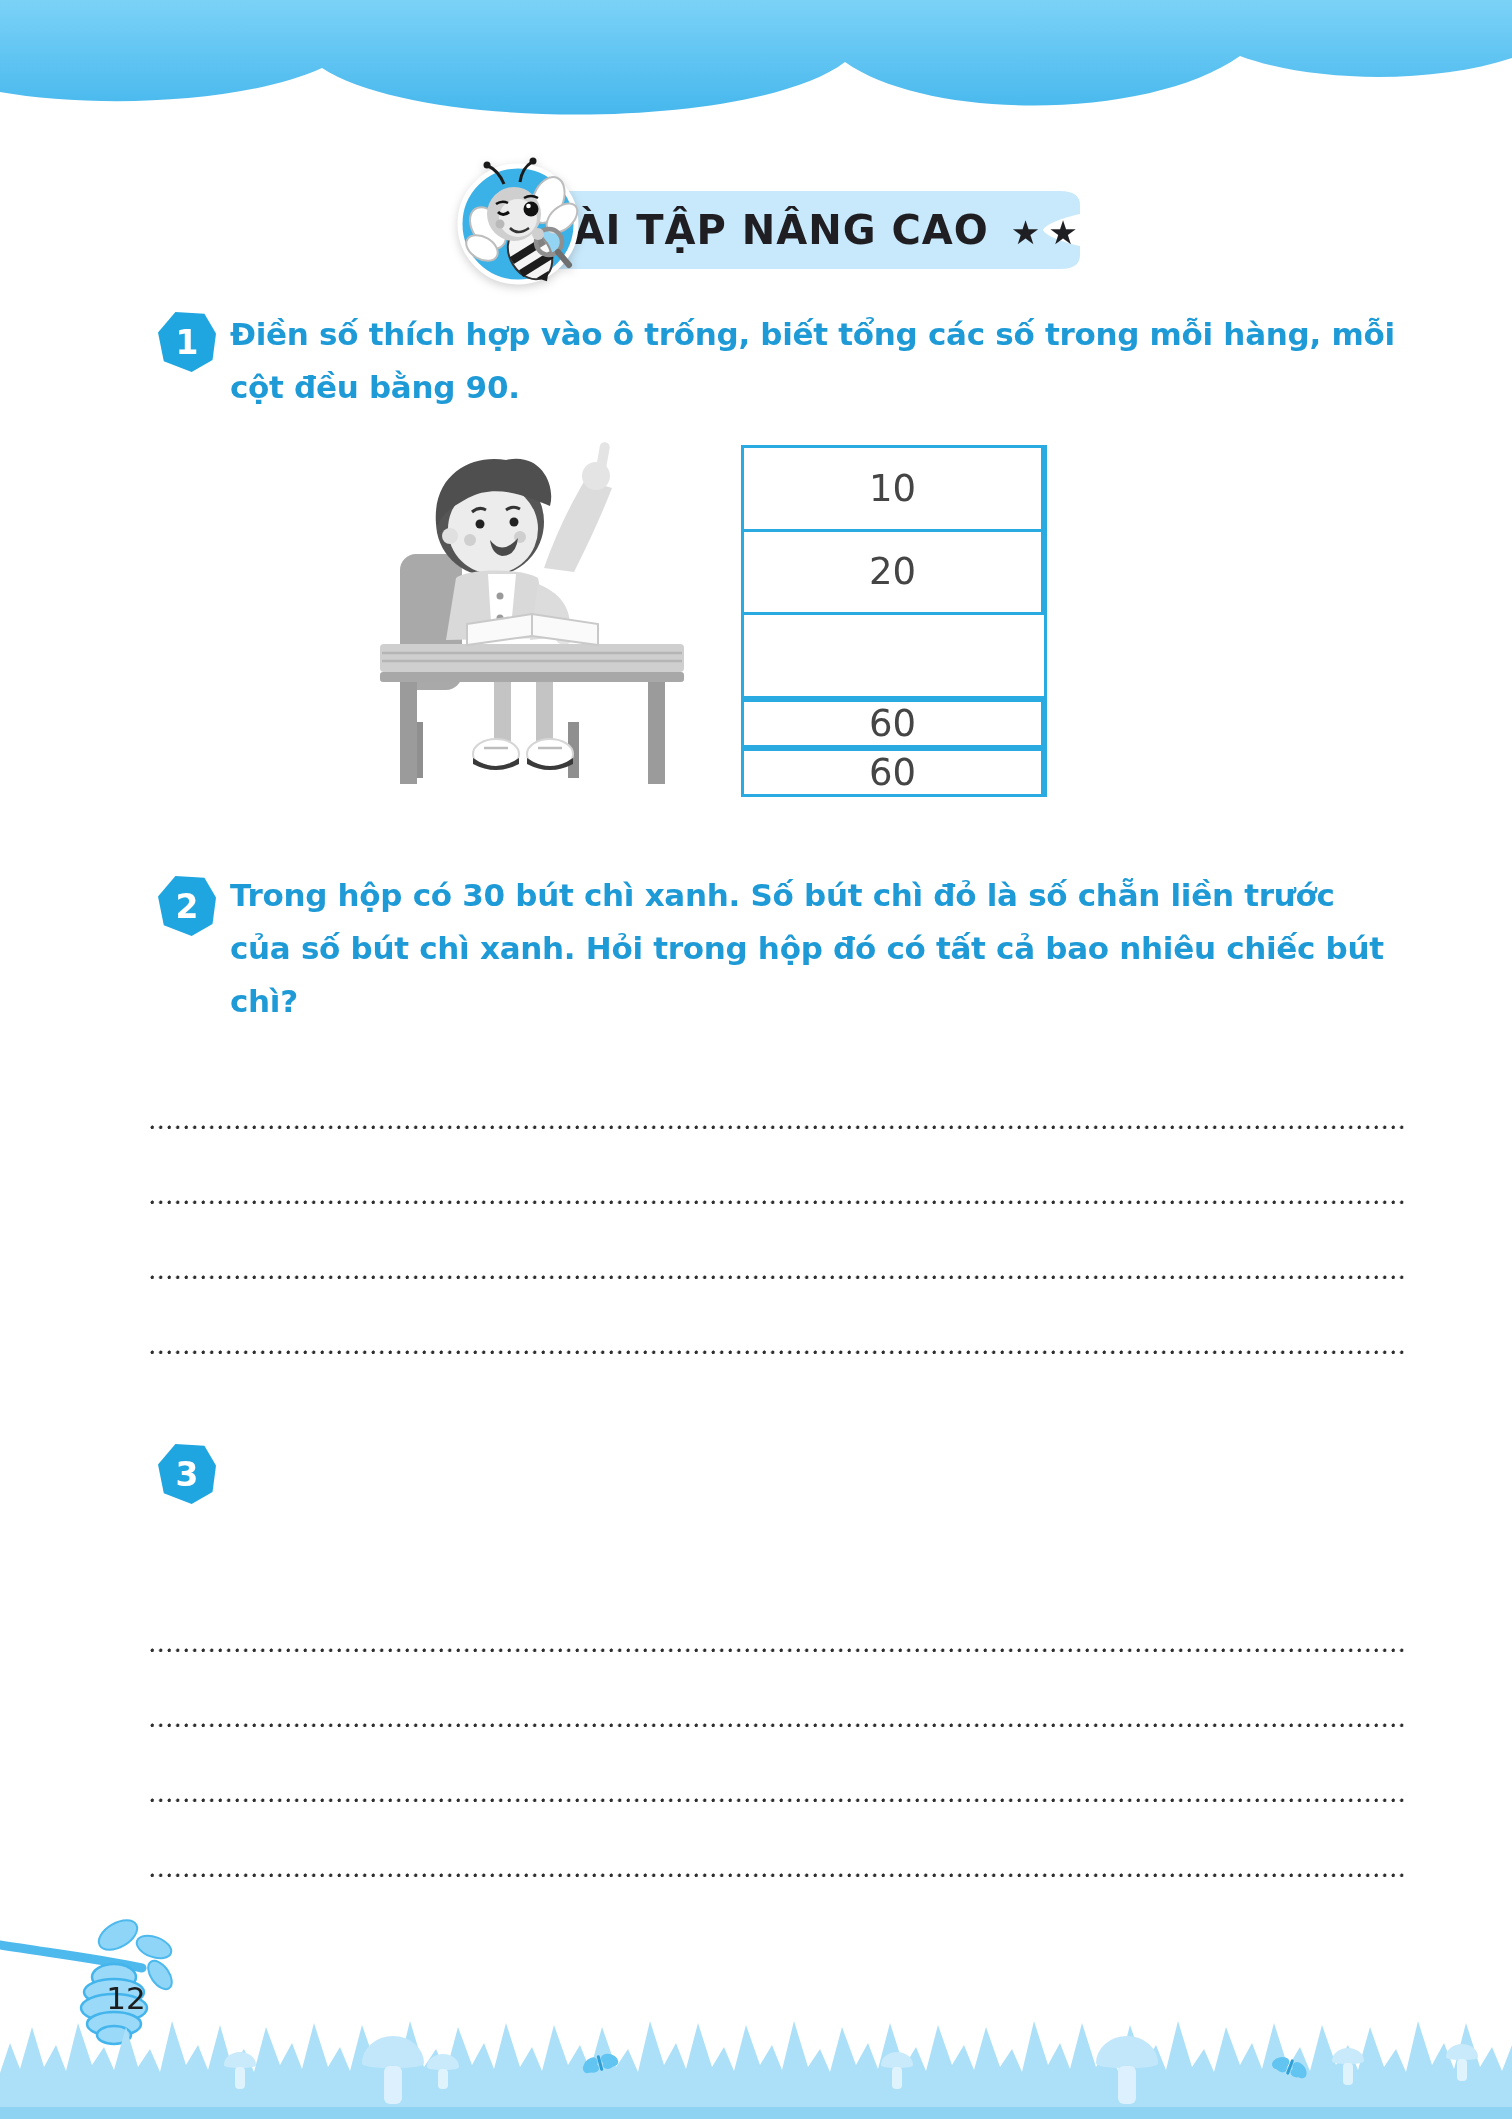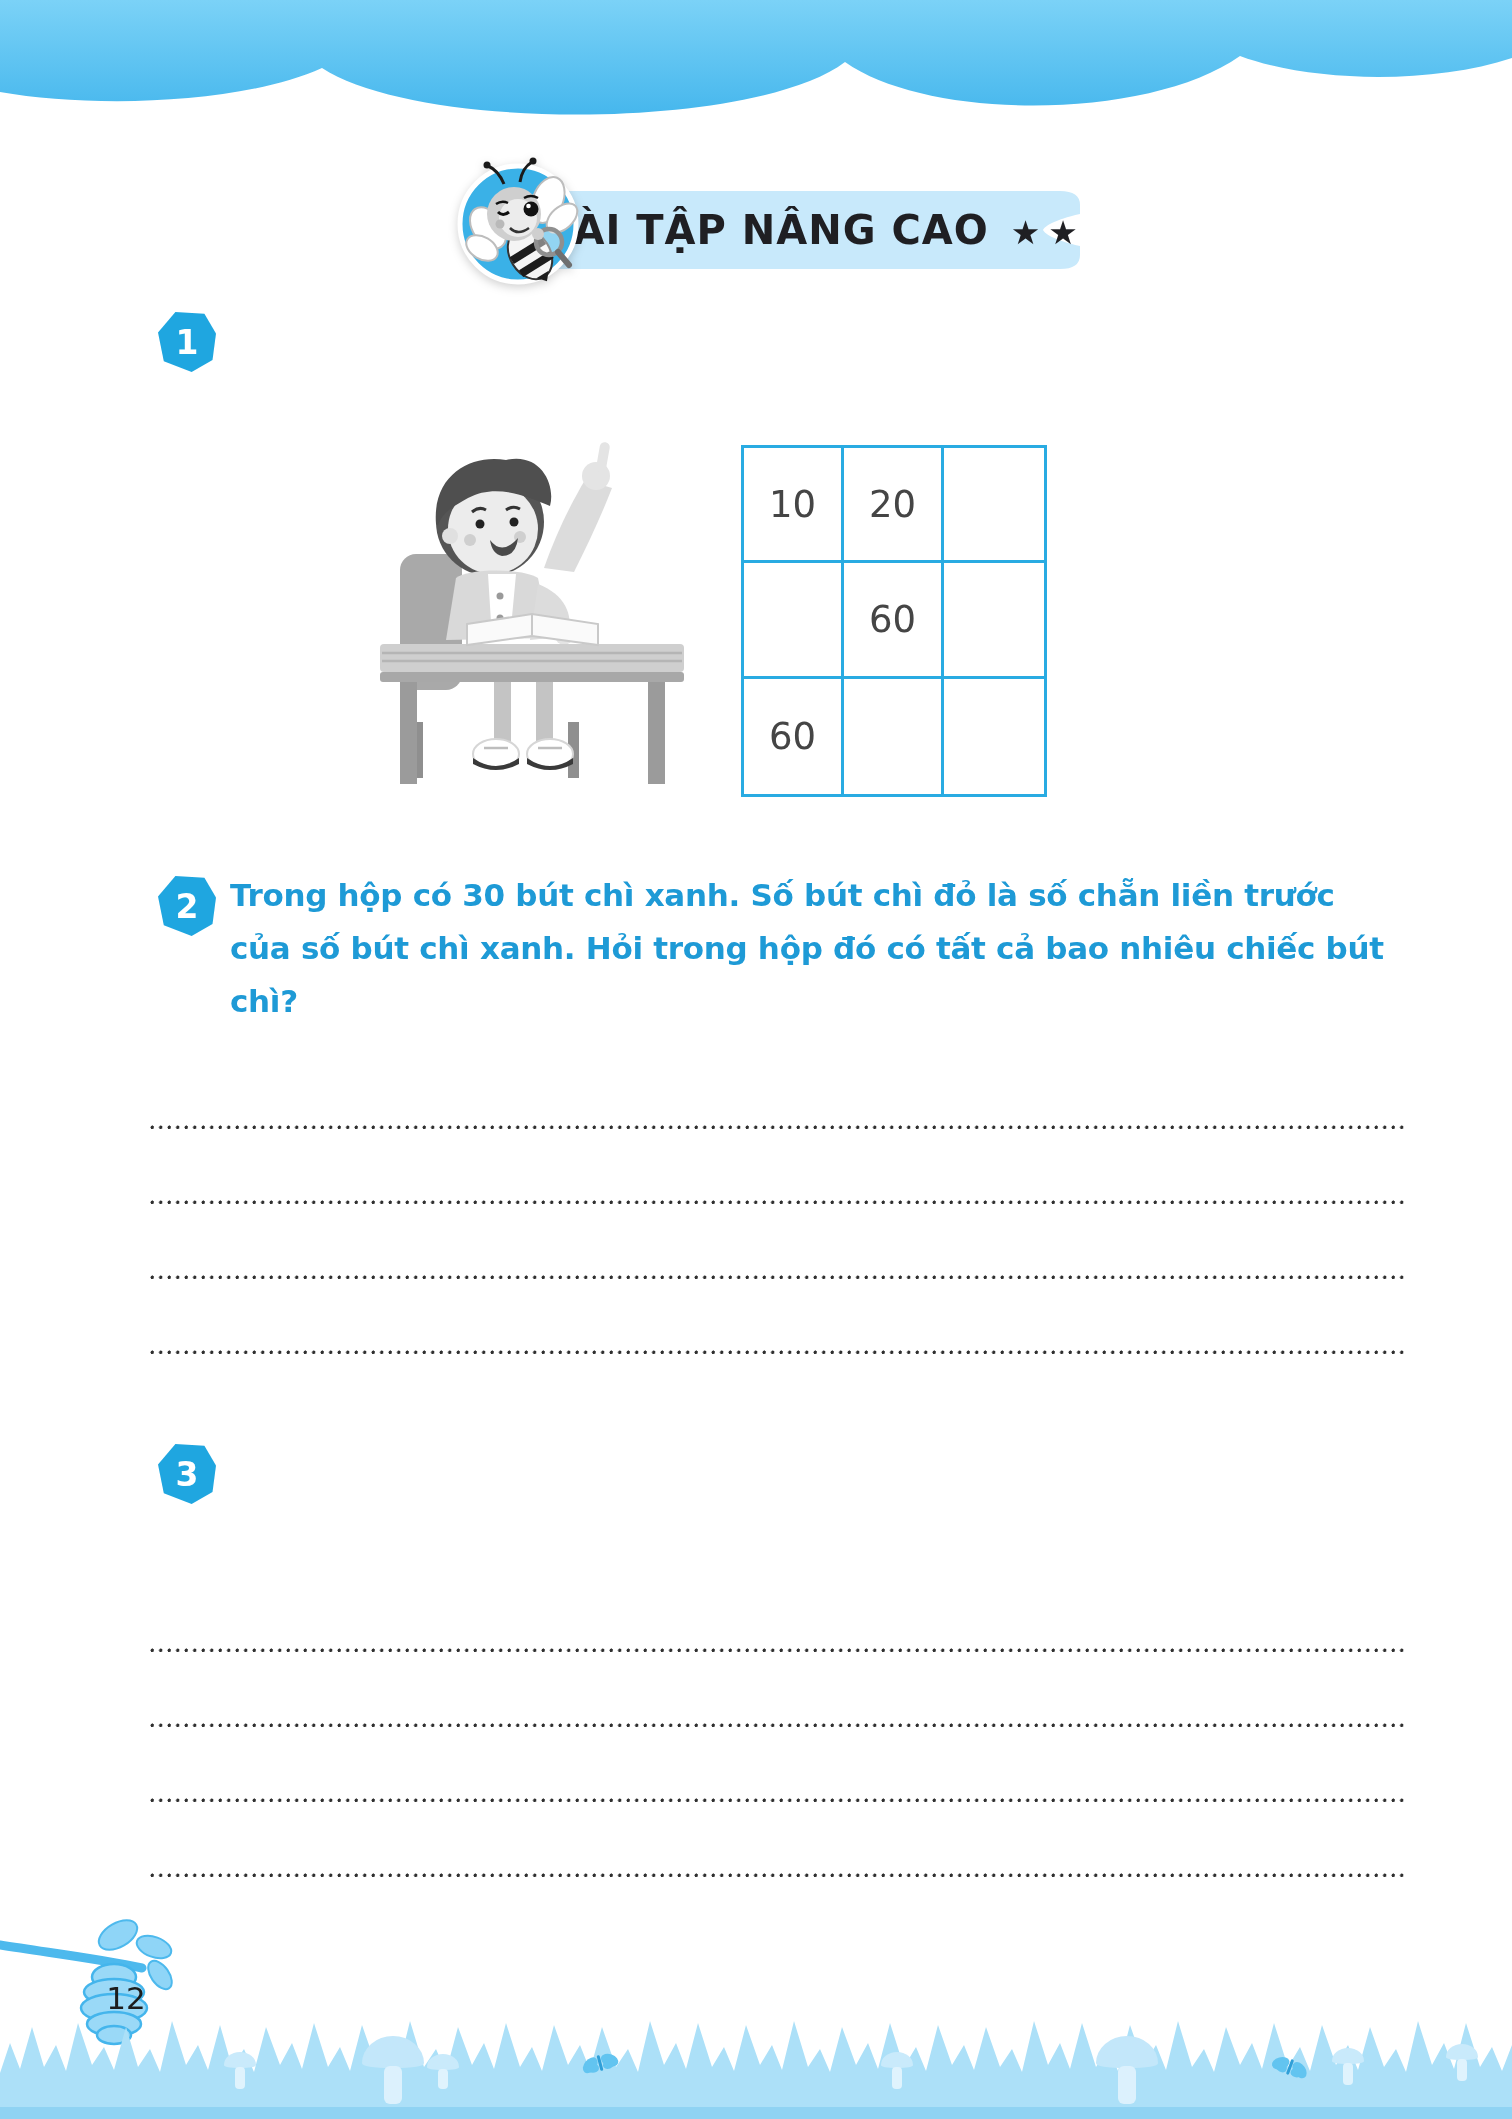--- a/index.html
+++ b/index.html
@@ -42,21 +42,21 @@
   }
   .dots{
     left:150px;width:1256px;height:5px;
     background-image:radial-gradient(circle at 2.2px 2.2px,#2f2f2f 1.6px,transparent 1.9px);
     background-size:8.5px 5px;background-repeat:repeat-x;
   }
 
   
   .grid{
     left:741px;top:445px;width:306px;height:352px;
-    display:grid;grid-template-columns:1fr 1fr 1fr;grid-template-rows:1fr 1fr 1fr;
+    display:grid;grid-template-columns:1fr;grid-template-rows:1fr 1fr 1fr;
     border:3px solid #29abe2;box-sizing:border-box;background:#fff;
   }
   .gcell{
     border-right:3px solid #29abe2;border-bottom:3px solid #29abe2;
     display:flex;align-items:center;justify-content:center;
     font-size:37px;color:#454545;
   }
   .gcell.lastcol{border-right:none;}
   .gcell.lastrow{border-bottom:none;}
 
@@ -128,20 +128,21 @@
     <path d="M62,78 Q70,86 81,78" stroke="#333" stroke-width="2.5" fill="none"></path>
 
     <circle cx="101" cy="92" r="13" fill="rgba(255,255,255,0.45)" stroke="#8f8f8f" stroke-width="4.5"></circle>
     <line x1="110" y1="102" x2="121" y2="115" stroke="#6f6f6f" stroke-width="6" stroke-linecap="round"></line>
     <circle cx="90" cy="84" r="6" fill="#cfcfcf"></circle>
   </svg>
 
   <div class="abs badge" style="left:158px;top:312px;">
     <span>1</span>
   </div>
+  <div class="abs ptext" style="left:230px;top:308px;">Điền số thích hợp vào ô trống, biết tổng các số trong mỗi hàng, mỗi cột đều bằng 90.</div>
 
   <svg class="abs boy-illu" viewBox="0 0 330 368">
 
     <rect x="28" y="128" width="62" height="136" rx="16" fill="#a9a9a9"></rect>
     <rect x="40" y="296" width="11" height="56" fill="#8f8f8f"></rect>
     <rect x="196" y="296" width="11" height="56" fill="#8f8f8f"></rect>
 
     <path d="M172,142 C185,105 200,76 213,54 L240,62 C230,88 216,118 202,146 Z" fill="#dcdcdc"></path>
     <circle cx="224" cy="50" r="14" fill="#e4e4e4"></circle>
     <rect x="226" y="16" width="10" height="30" rx="5" fill="#e4e4e4" transform="rotate(10 231 31)"></rect>

